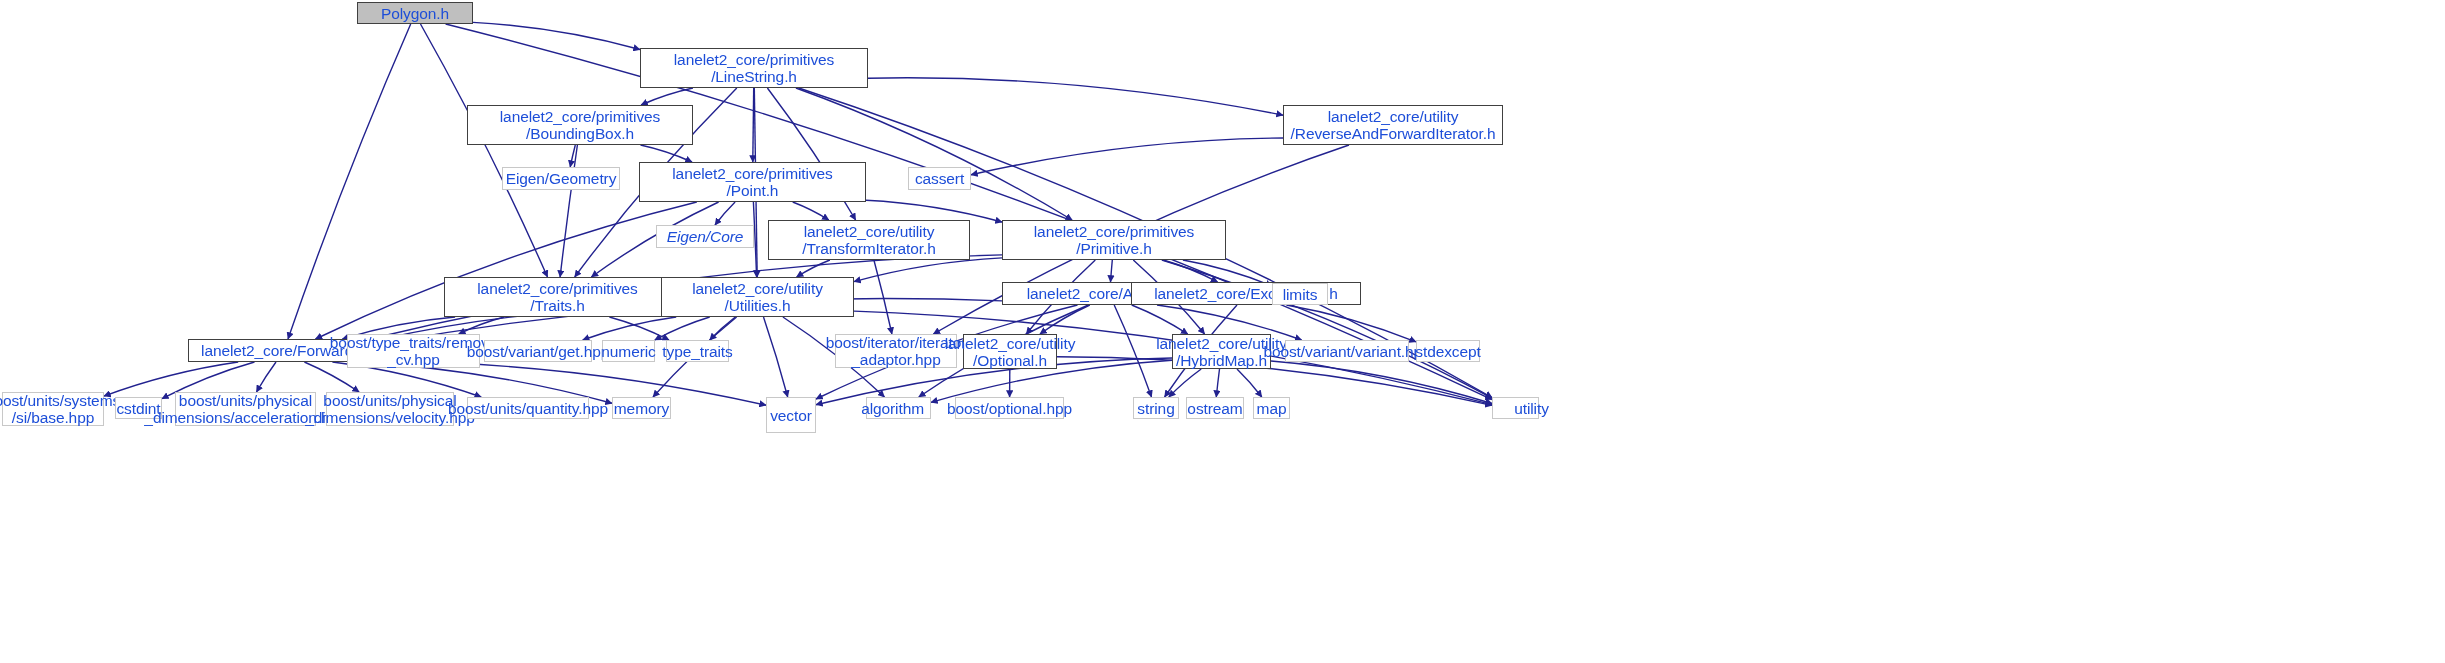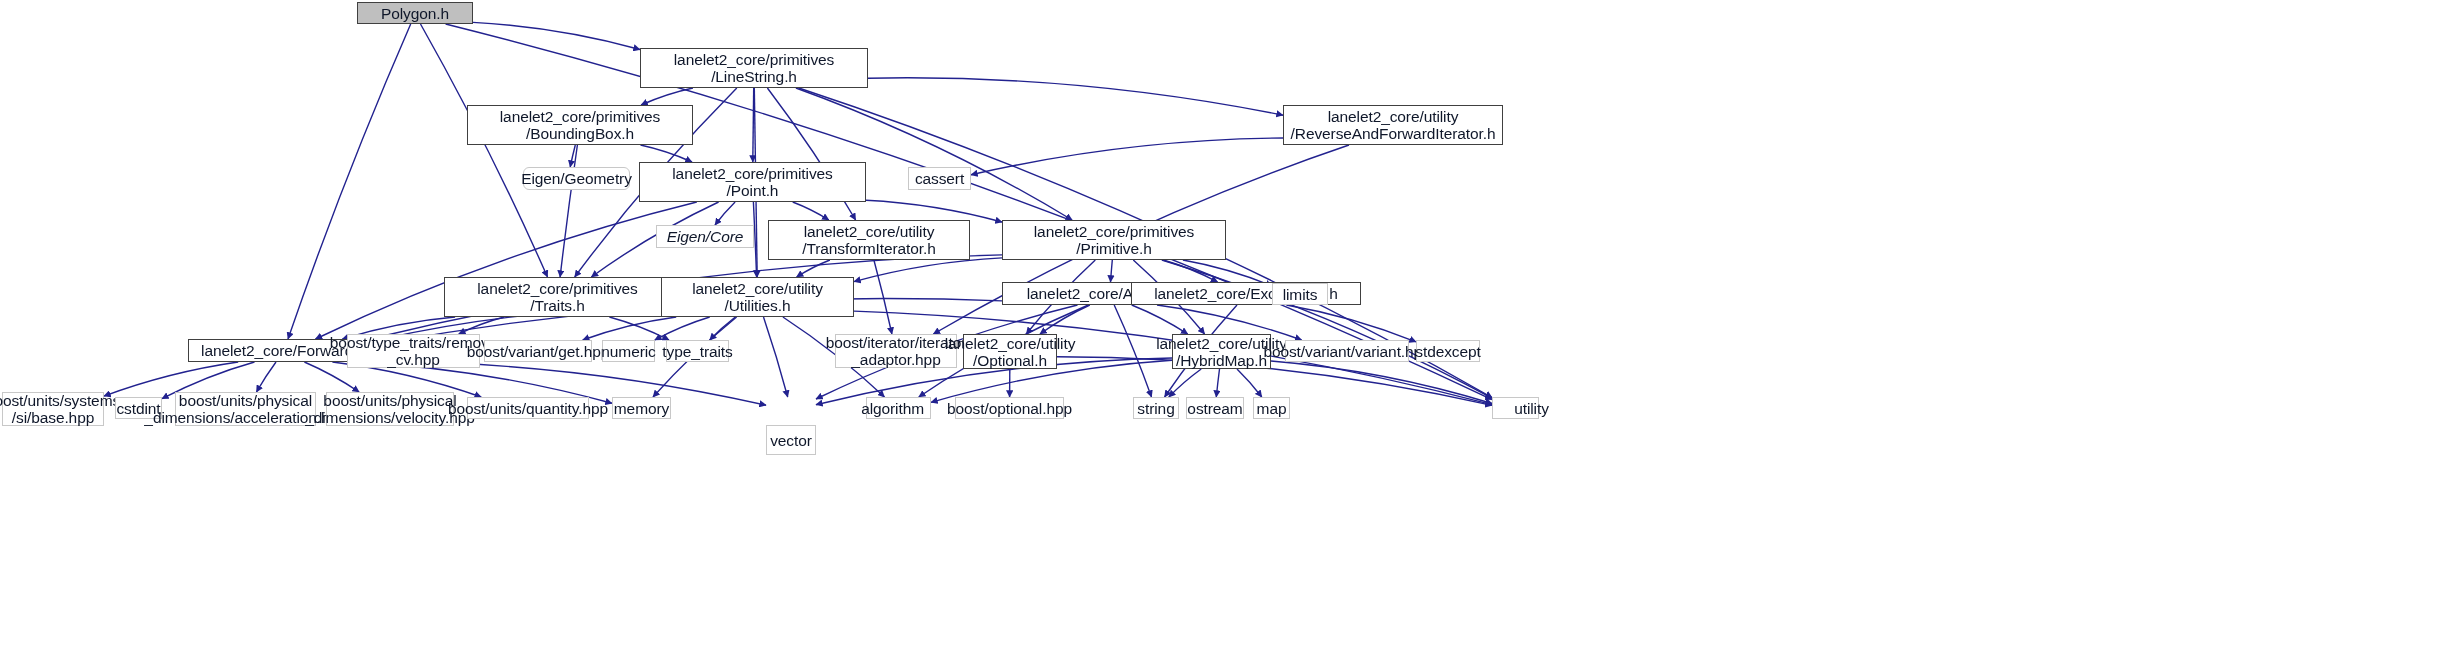--- a/index.html
+++ b/index.html
@@ -24,21 +24,21 @@
     pointer-events: none;
   }
   .node {
     position: absolute;
     box-sizing: border-box;
     display: flex;
     align-items: center;
     justify-content: center;
     text-align: center;
     background: #ffffff;
-    color: #0f172a;
+    color: #1d4ed8;
     font-size: 15.5px;
     line-height: 17px;
     white-space: pre;
     letter-spacing: -0.1px;
   }
   
   .node.internal {
     border: 1.6px solid #404040;
   }
   
@@ -137,21 +137,21 @@
       </g>
   </svg>
   <div id="node-layer">
       <div class="node root" style="left: 357px; top: 2px; width: 116px; height: 22px;"><span class="node-label">Polygon.h</span></div>
       <div class="node internal" style="left: 640px; top: 48px; width: 228px; height: 40px;"><span class="node-label">lanelet2_core/primitives
 /LineString.h</span></div>
       <div class="node internal" style="left: 467px; top: 105px; width: 226px; height: 40px;"><span class="node-label">lanelet2_core/primitives
 /BoundingBox.h</span></div>
       <div class="node internal" style="left: 1283px; top: 105px; width: 220px; height: 40px;"><span class="node-label">lanelet2_core/utility
 /ReverseAndForwardIterator.h</span></div>
-      <div class="node external" style="left: 523px; top: 167px; width: 107px; height: 23px; border-radius: 6px;"><span class="node-label">Eigen/Geometry</span></div>
+      <div class="node external" style="left: 502px; top: 167px; width: 118px; height: 23px;"><span class="node-label">Eigen/Geometry</span></div>
       <div class="node internal" style="left: 639px; top: 162px; width: 227px; height: 40px;"><span class="node-label">lanelet2_core/primitives
 /Point.h</span></div>
       <div class="node external" style="left: 908px; top: 167px; width: 63px; height: 23px;"><span class="node-label">cassert</span></div>
       <div class="node external" style="left: 656px; top: 225px; width: 98px; height: 23px; font-style: italic;"><span class="node-label">Eigen/Core</span></div>
       <div class="node internal" style="left: 768px; top: 220px; width: 202px; height: 40px;"><span class="node-label">lanelet2_core/utility
 /TransformIterator.h</span></div>
       <div class="node internal" style="left: 1002px; top: 220px; width: 224px; height: 40px;"><span class="node-label">lanelet2_core/primitives
 /Primitive.h</span></div>
       <div class="node internal" style="left: 444px; top: 277px; width: 227px; height: 40px;"><span class="node-label">lanelet2_core/primitives
 /Traits.h</span></div>
@@ -176,21 +176,21 @@
       <div class="node external" style="left: 1416px; top: 340px; width: 64px; height: 22px;"><span class="node-label">stdexcept</span></div>
       <div class="node external" style="left: 2px; top: 392px; width: 102px; height: 34px;"><span class="node-label">boost/units/systems
 /si/base.hpp</span></div>
       <div class="node external" style="left: 115px; top: 397px; width: 47px; height: 22px;"><span class="node-label">cstdint</span></div>
       <div class="node external" style="left: 175px; top: 392px; width: 141px; height: 34px;"><span class="node-label">boost/units/physical
 _dimensions/acceleration.hpp</span></div>
       <div class="node external" style="left: 326px; top: 392px; width: 128px; height: 34px;"><span class="node-label">boost/units/physical
 _dimensions/velocity.hpp</span></div>
       <div class="node external" style="left: 467px; top: 397px; width: 122px; height: 22px;"><span class="node-label">boost/units/quantity.hpp</span></div>
       <div class="node external" style="left: 612px; top: 397px; width: 59px; height: 22px;"><span class="node-label">memory</span></div>
-      <div class="node external" style="left: 766px; top: 397px; width: 50px; height: 30px; margin-top: 28px;"><span class="node-label">vector</span></div>
+      <div class="node external" style="left: 766px; top: 397px; width: 50px; height: 36px;"><span class="node-label">vector</span></div>
       <div class="node external" style="left: 866px; top: 397px; width: 65px; height: 22px; justify-content: flex-end;"><span class="node-label">algorithm</span></div>
       <div class="node external" style="left: 955px; top: 397px; width: 109px; height: 22px;"><span class="node-label">boost/optional.hpp</span></div>
       <div class="node external" style="left: 1133px; top: 397px; width: 46px; height: 22px;"><span class="node-label">string</span></div>
       <div class="node external" style="left: 1186px; top: 397px; width: 58px; height: 22px;"><span class="node-label">ostream</span></div>
       <div class="node external" style="left: 1253px; top: 397px; width: 37px; height: 22px;"><span class="node-label">map</span></div>
       <div class="node external" style="left: 1492px; top: 397px; width: 47px; height: 22px; padding-left: 32px;"><span class="node-label">utility</span></div>
     </div>
 </div>
 
 </body></html>

